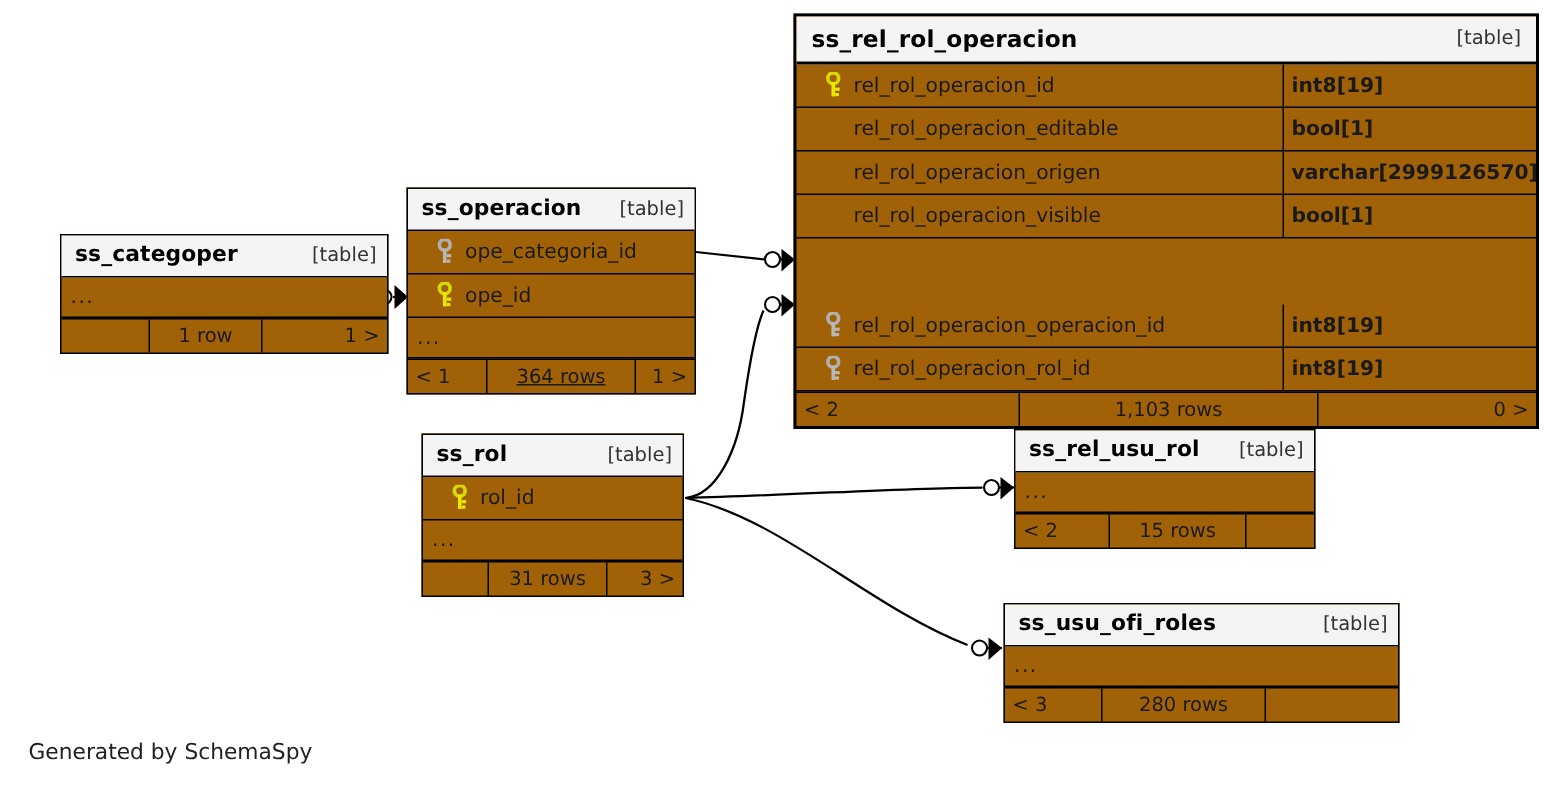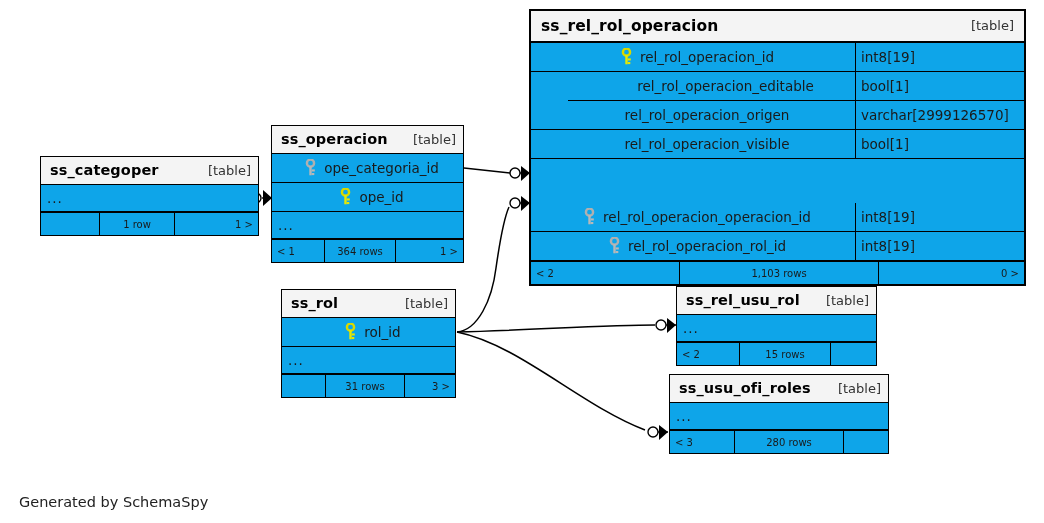--- a/index.html
+++ b/index.html
@@ -10,21 +10,21 @@
     position:relative;
     overflow:hidden;
     -webkit-font-smoothing:antialiased;
   }
   #canvas{position:absolute;left:0;top:0;width:1044px;height:523px;}
 
   svg.edges{position:absolute;left:0;top:0;width:1044px;height:523px;pointer-events:none;}
 
   .tbl{
     position:absolute;
-    background:#0ea5e9;
+    background:#a16207;
     border:1px solid #000000;
     box-sizing:border-box;
     font-size:13.5px;
     color:#1a1a1a;
   }
   .tbl.focal{border:2px solid #000000;}
 
   .thead{
     display:flex;align-items:center;justify-content:space-between;
     background:#f4f4f4;
@@ -41,34 +41,34 @@
     display:flex;align-items:center;
     border-bottom:1px solid #000000;
     height:29px;
     box-sizing:border-box;
   }
   .tbl.focal .col{border-bottom:1.5px solid #000;}
   .col:last-of-type{border-bottom:none;}
   .colname{
     display:flex;align-items:center;
     flex:1 1 auto;
-    padding-left:6px;
+    padding-left:16px;
     min-width:0;
     overflow:hidden;
     white-space:nowrap;
-    justify-content:center;
   }
   .coltype{
     flex:0 0 auto;
     border-left:1px solid #000;
     padding-left:5px;
     height:100%;
     display:flex;align-items:center;
     white-space:nowrap;
     box-sizing:border-box;
+    font-weight:bold;
   }
   .tbl.focal .coltype{border-left:1.5px solid #000;}
 
   .keyicon{
     width:13px;height:18px;flex:0 0 13px;
     margin-right:7px;margin-left:2px;
     display:inline-block;
     position:relative;
   }
   .keyicon svg{display:block;}
@@ -81,21 +81,21 @@
     border-bottom:1px solid #000;
     box-sizing:border-box;
     letter-spacing:1px;
     font-size:13.5px;
   }
 
   .tfoot{
     display:flex;
     height:23px;
     box-sizing:border-box;
-    font-size:10px;
+    font-size:13px;
     border-top:1px solid #000;
   }
   .tbl.focal .tfoot{border-top:1.5px solid #000;}
   .tfoot .fcell{
     display:flex;align-items:center;
     box-sizing:border-box;
     padding:0 5px;
     height:100%;
     overflow:hidden;
     white-space:nowrap;
@@ -203,21 +203,21 @@
               <rect x="7.7" y="14.0" width="2.6" height="2.1" fill="#e8e800"></rect>
             </svg>
         </span>
         <span>ope_id</span>
       </span>
     </div>
 
     <div class="ellipsis">...</div>
     <div class="tfoot">
       <div class="fcell fleft" style="width:52px;">&lt; 1</div>
-      <div class="fcell fmid" style="width:72px;">364 rows</div>
+      <div class="fcell fmid" style="width:100px;text-decoration:underline;">364 rows</div>
       <div class="fcell fright" style="flex:1;">1 &gt;</div>
     </div>
   </div>
 
   <div class="tbl focal" style="left:529px;top:9px;width:497px;">
     <div class="thead" style="height:32px;padding-left:10px;padding-right:10px;">
       <span class="tname" style="font-size:15.5px;">ss_rel_rol_operacion</span>
       <span class="ttype">[table]</span>
     </div>
 
@@ -229,21 +229,21 @@
               <rect x="5.3" y="6.8" width="2.4" height="9.5" fill="#e8e800"></rect>
               <rect x="7.7" y="10.4" width="3.1" height="2.1" fill="#e8e800"></rect>
               <rect x="7.7" y="14.0" width="2.6" height="2.1" fill="#e8e800"></rect>
             </svg>
         </span>
         <span>rel_rol_operacion_id</span>
       </span>
       <span class="coltype" style="width:169px;">int8[19]</span>
     </div>
 
-    <div class="col" style="height:29px;margin-left:37px;">
+    <div class="col" style="height:29px;">
       <span class="colname">
         <span class="keyspace"></span>
         <span>rel_rol_operacion_editable</span>
       </span>
       <span class="coltype" style="width:169px;">bool[1]</span>
     </div>
 
     <div class="col" style="height:29px;">
       <span class="colname">
         <span class="keyspace"></span>
@@ -331,21 +331,21 @@
       <span class="ttype">[table]</span>
     </div>
     <div class="ellipsis">...</div>
     <div class="tfoot">
       <div class="fcell fleft" style="width:62px;">&lt; 2</div>
       <div class="fcell fmid" style="width:92px;">15 rows</div>
       <div class="fcell fright" style="flex:1;"></div>
     </div>
   </div>
 
-  <div class="tbl" style="left:669px;top:374px;width:220px;">
+  <div class="tbl" style="left:669px;top:402px;width:264px;">
     <div class="thead">
       <span class="tname">ss_usu_ofi_roles</span>
       <span class="ttype">[table]</span>
     </div>
     <div class="ellipsis">...</div>
     <div class="tfoot">
       <div class="fcell fleft" style="width:64px;">&lt; 3</div>
       <div class="fcell fmid" style="width:110px;">280 rows</div>
       <div class="fcell fright" style="flex:1;"></div>
     </div>

